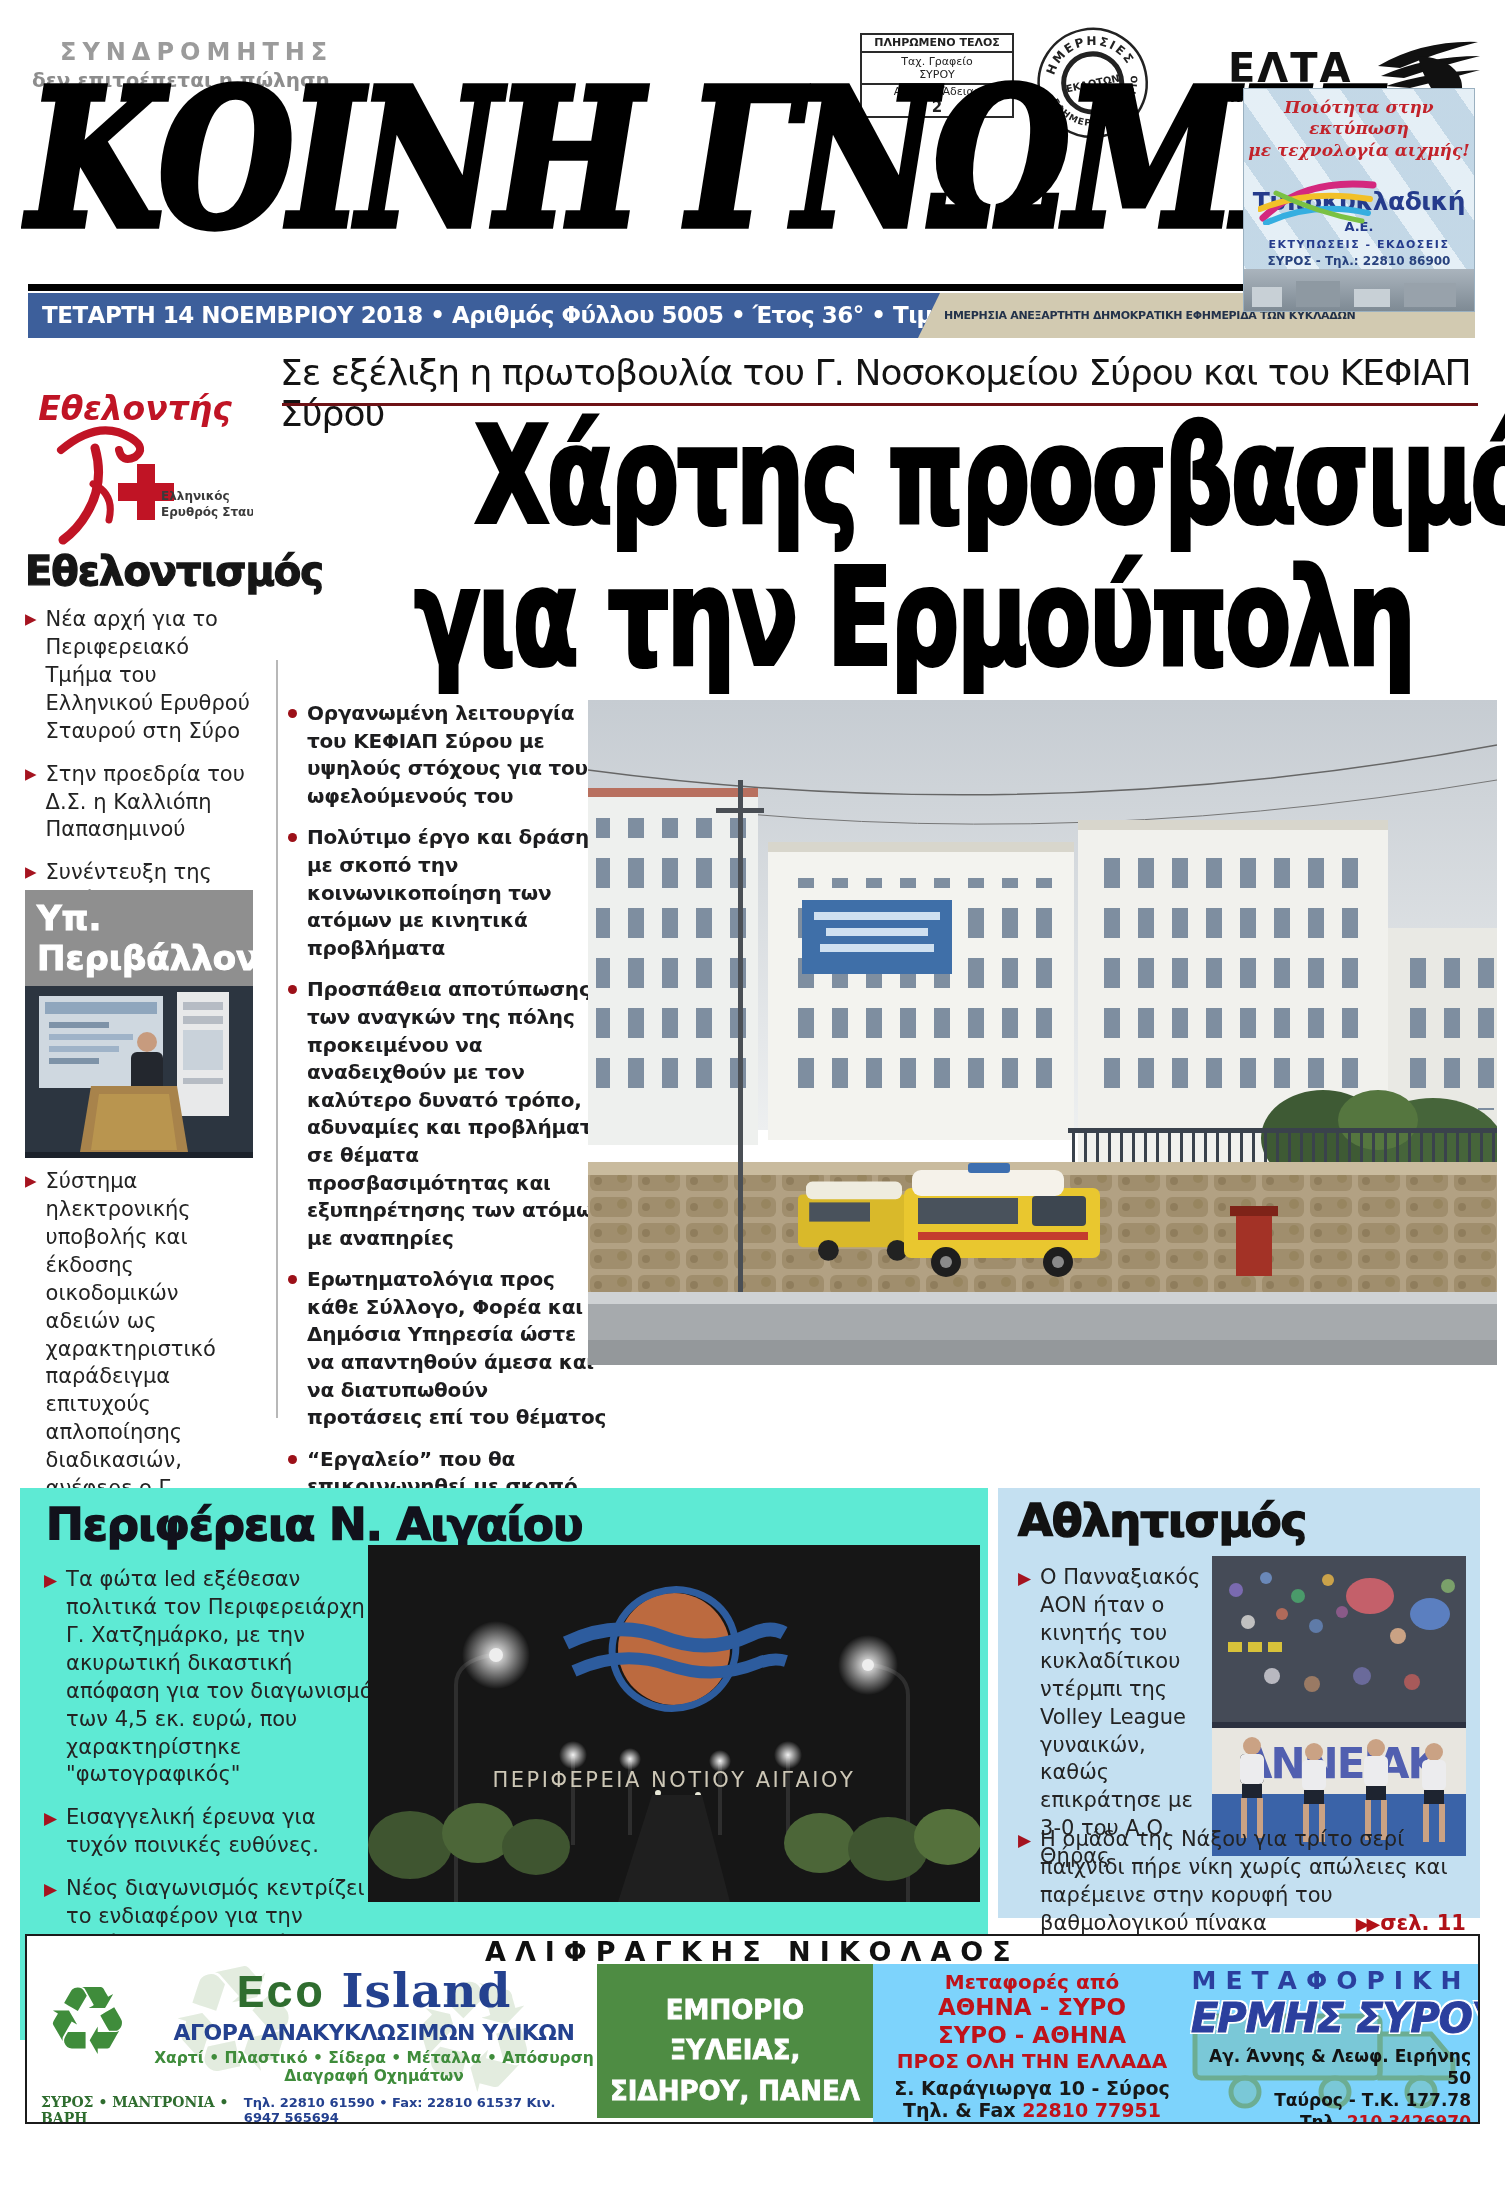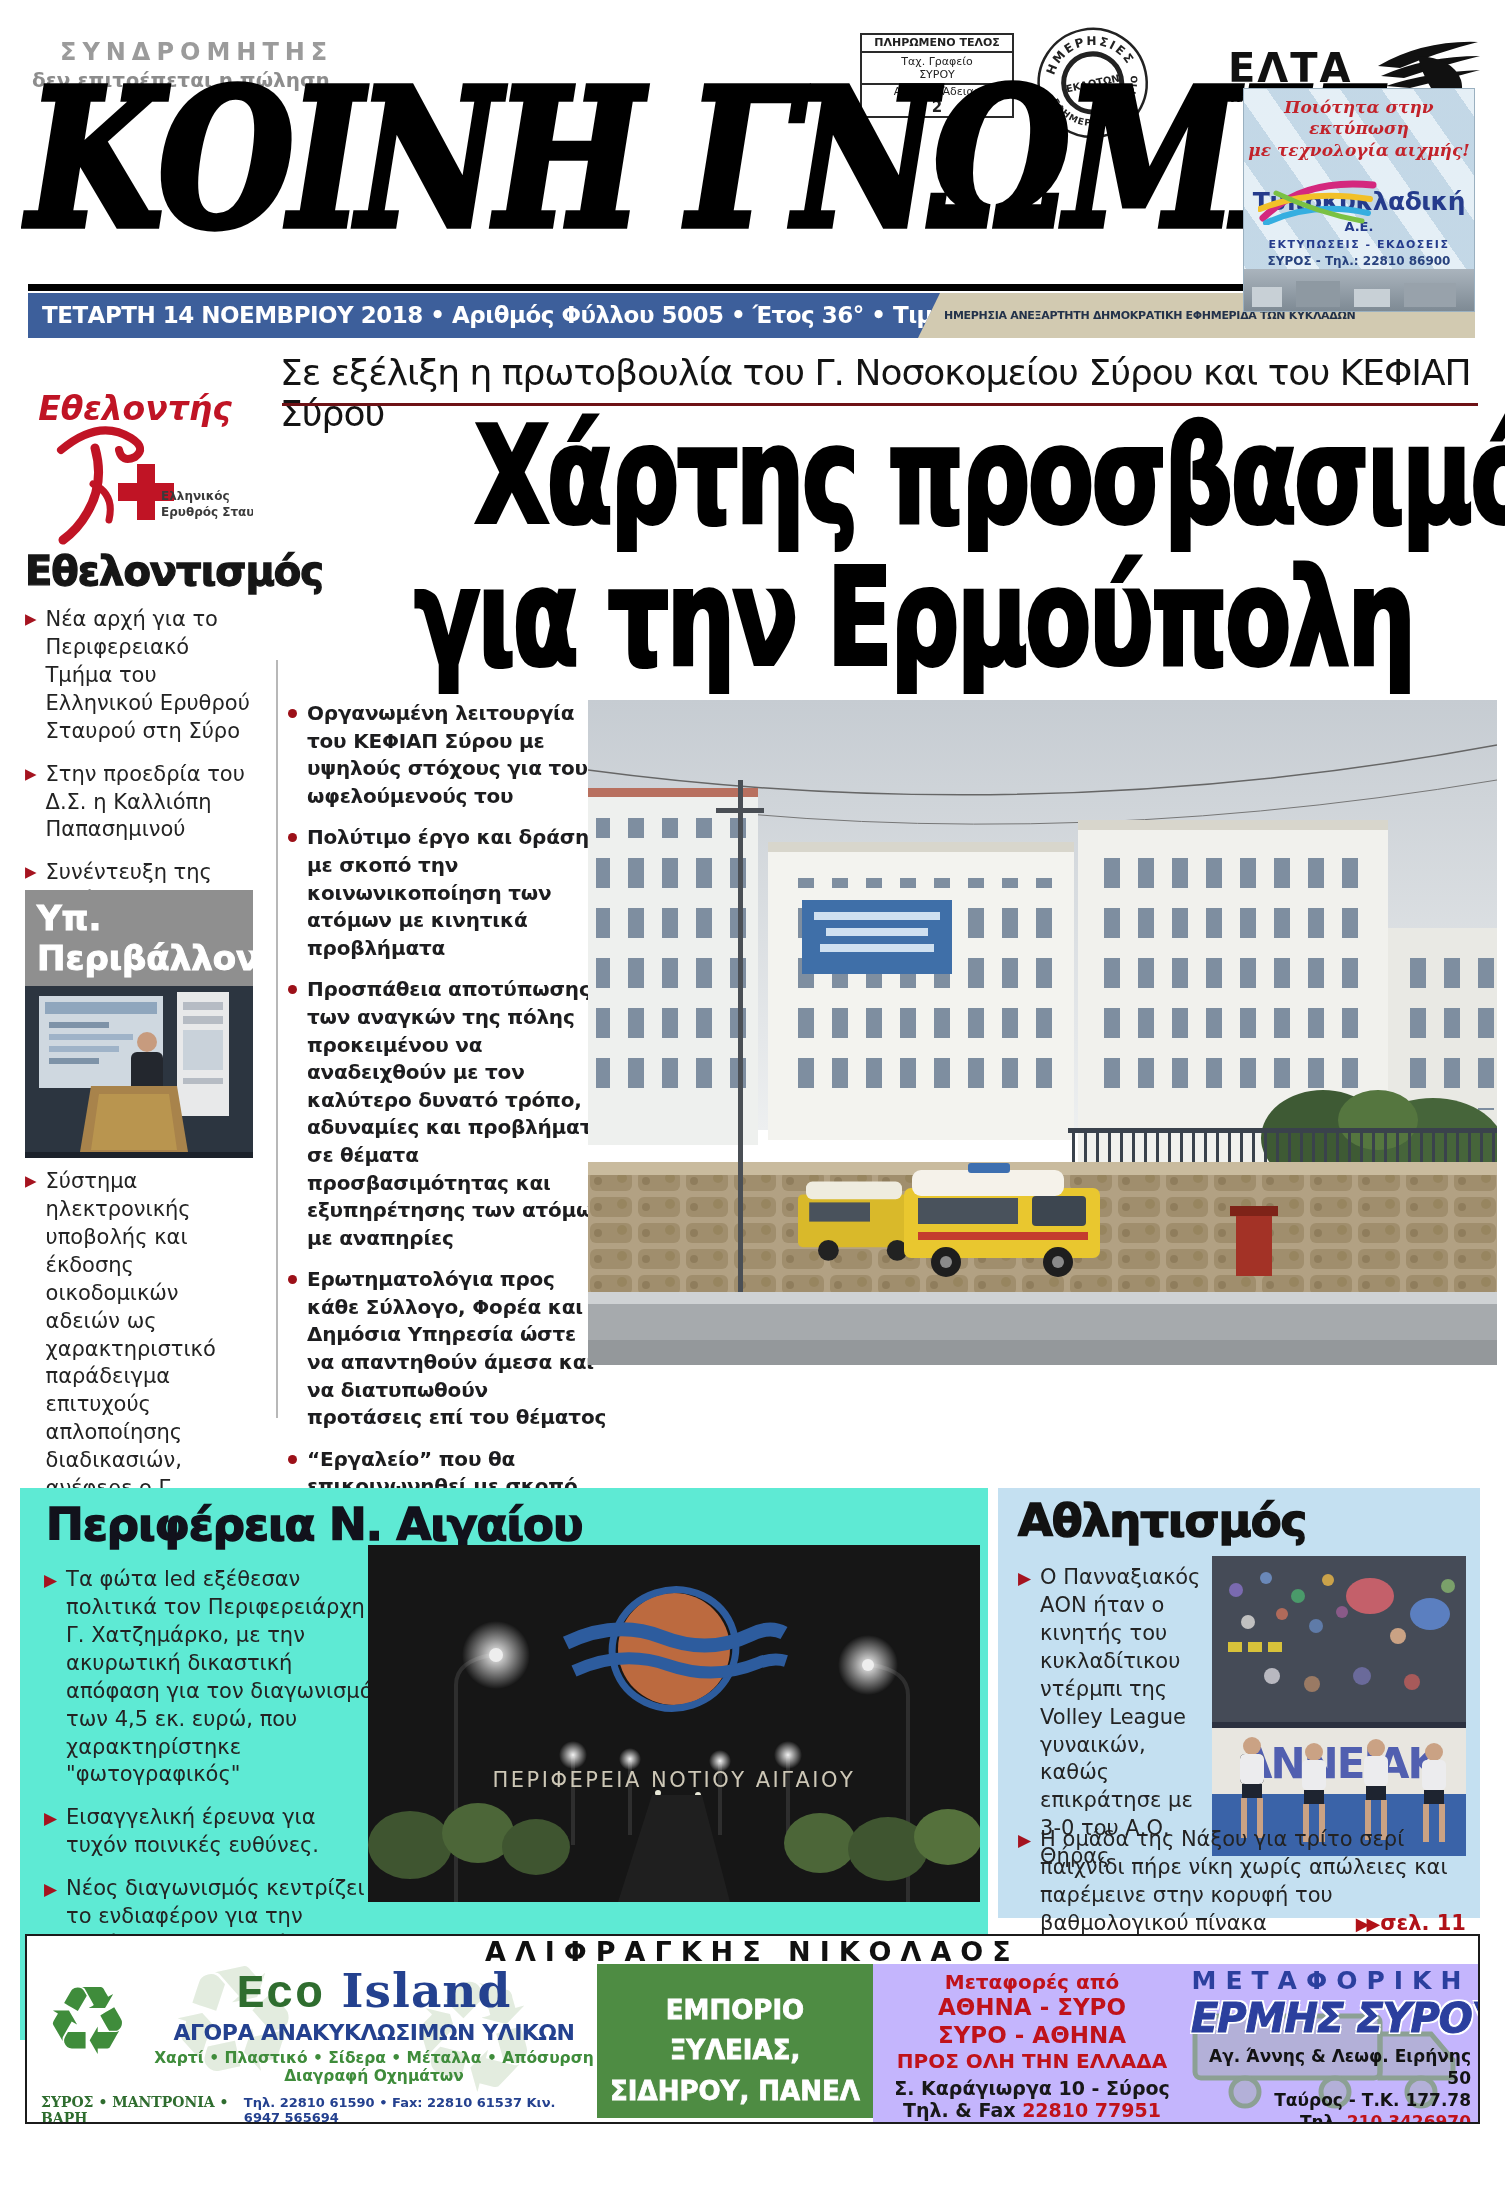--- a/index.html
+++ b/index.html
@@ -103,21 +103,21 @@
   .eco-name{font-family:"DejaVu Serif",serif;font-weight:bold;font-size:47px;line-height:1.05;letter-spacing:1px;}
   .eco-name .g{color:#2f6d2f;font-family:Liberation Mono, monospace;} .eco-name .b{color:#24418f;}
   .eco-l1{font-weight:bold;font-size:22px;color:#24418f;margin-top:1px;letter-spacing:-0.5px;}
   .eco-l2{font-weight:bold;font-size:15.5px;color:#3f8c3b;margin-top:4px;}
   .eco-l3{font-weight:bold;font-size:15.5px;color:#3f8c3b;}
   .eco-bottom{position:absolute;left:6px;top:128px;width:552px;display:flex;justify-content:space-between;align-items:baseline;}
   .eco-places{font-family:"DejaVu Serif",serif;font-weight:bold;font-size:14px;color:#2f6d2f;}
   .eco-contact{font-weight:bold;font-size:13px;color:#24418f;}
   #timber{position:absolute;left:570px;top:28px;width:276px;height:154px;background:#4e8c43;z-index:1;
       color:#fff;text-align:center;font-weight:bold;font-size:26px;line-height:1.55;padding-top:26px;box-sizing:border-box;-webkit-text-stroke:0.8px #fff;}
-  #gold{position:absolute;left:846px;top:28px;width:605px;height:196px;background:#c4b5fd;z-index:1;}
+  #gold{position:absolute;left:846px;top:28px;width:605px;height:196px;background:#7dd3fc;z-index:1;}
   .g-mid{position:absolute;left:8px;top:6px;width:302px;text-align:center;}
   .g-red{color:#c0121a;font-weight:bold;}
   .g-l1{font-size:20px;} .g-l2,.g-l3{font-size:23px;line-height:1.2;} .g-l4{font-size:20px;}
   .g-addr{font-weight:bold;font-size:19px;color:#181818;margin-top:4px;}
   .g-tel{font-weight:bold;font-size:19px;color:#181818;}
   .g-tel .red{color:#c0121a;}
   .hermes{position:absolute;left:318px;top:2px;width:280px;text-align:center;}
   .h-top{font-weight:bold;font-size:25px;letter-spacing:9px;color:#2b3f9e;position:relative;z-index:2;}
   .h-name{font-style:italic;font-weight:bold;font-size:40px;letter-spacing:-1px;color:#2b3f9e;position:relative;z-index:2;
       text-shadow:2px 2px 0 #fff,-2px -2px 0 #fff,2px -2px 0 #fff,-2px 2px 0 #fff;-webkit-text-stroke:1px #2b3f9e;white-space:nowrap;}

